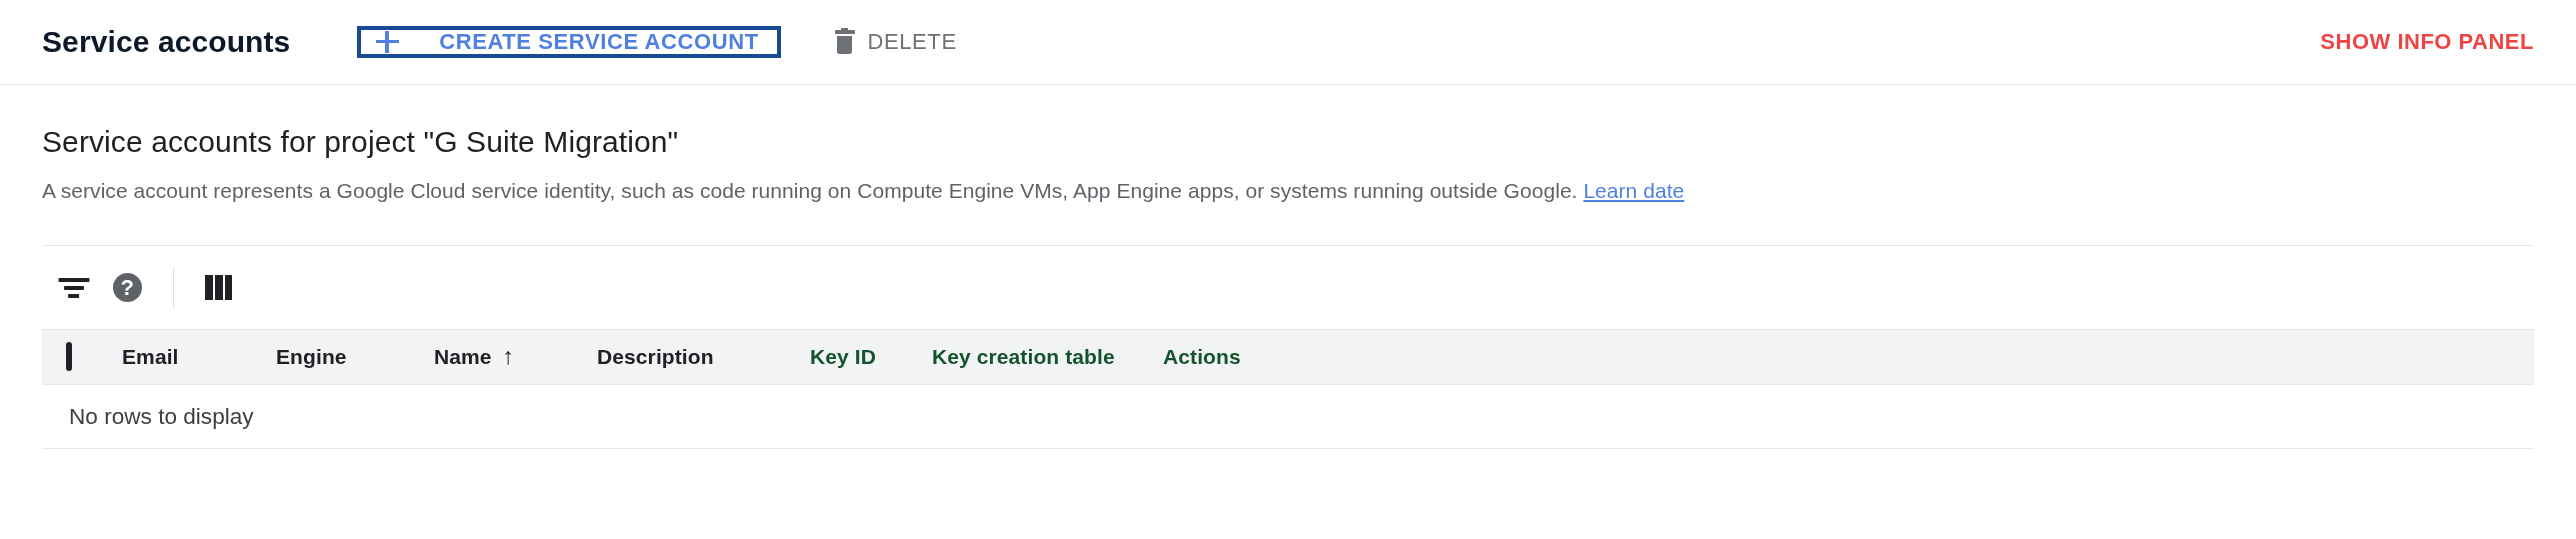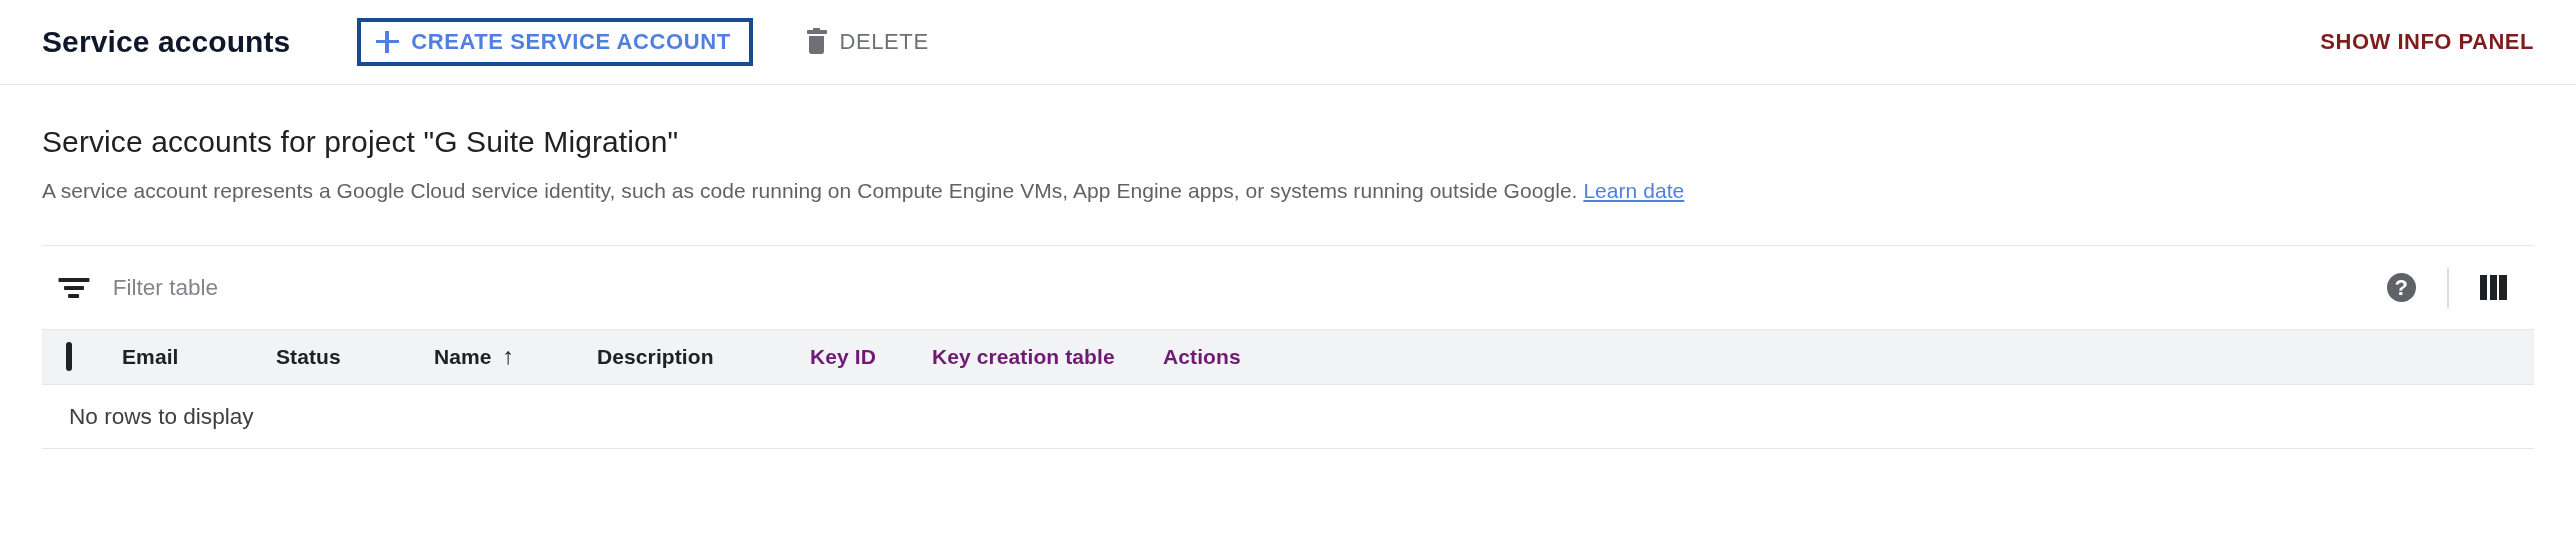--- a/index.html
+++ b/index.html
@@ -41,27 +41,28 @@
     font-weight: 700;
     color: #0f172a;
     letter-spacing: 0.1px;
     white-space: nowrap;
   }
 
   .btn-create {
     margin-left: 67px;
     display: inline-flex;
     align-items: center;
-    height: 48px;
+    height: 32px;
     padding: 0 18px 0 14.5px;
     box-sizing: border-box;
     border: 4.5px solid #174b93;
     background: #fff;
     cursor: pointer;
     white-space: nowrap;
+    gap: 28px;
   }
   .btn-create .plus {
     position: relative;
     width: 22.6px;
     height: 22.6px;
     margin-right: 12.7px;
     flex: none;
   }
   .btn-create .plus::before,
   .btn-create .plus::after {
@@ -130,21 +131,21 @@
 
   .toolbar-spacer { flex: 1 1 auto; }
 
   .btn-info-panel {
     background: transparent;
     border: 0;
     cursor: pointer;
     font-size: 22px;
     font-weight: 600;
     letter-spacing: 0.5px;
-    color: #7f1d1d;
+    color: #ef4444;
     padding: 0;
     white-space: nowrap;
     font-family: "Liberation Sans", sans-serif;
   }
 
   
   .content {
     padding: 0 42px;
     box-sizing: border-box;
   }
@@ -272,21 +273,21 @@
     height: 54px;
     text-align: left;
     font-size: 21px;
     font-weight: 700;
     color: #202124;
     padding: 0;
     letter-spacing: 0.1px;
     white-space: nowrap;
   }
   .tbl th.muted {
-    color: #701a75;
+    color: #14532d;
     font-weight: 700;
   }
   .tbl th .th-inner {
     display: inline-flex;
     align-items: center;
   }
   .sort-arrow {
     margin-left: 11px;
     font-size: 23.5px;
     line-height: 1;
@@ -364,21 +365,20 @@
     </div>
 
     <div class="table-card">
 
       <div class="filter-bar">
         <span class="filter-icon">
           <i></i>
             <i></i>
             <i></i>
         </span>
-        <input class="filter-input" type="text" placeholder="Filter table" style="">
         <span class="help-icon">?</span>
         <span class="icon-divider"></span>
         <span class="columns-icon">
           <span></span>
             <span></span>
             <span></span>
         </span>
       </div>
 
       <table class="tbl">
@@ -387,21 +387,21 @@
             <th class="col-check">
               <span class="checkbox"></span>
             </th>
             <th class="col-email">
               <span class="th-inner">
                 <span>Email</span>
               </span>
             </th>
             <th class="col-status">
               <span class="th-inner">
-                <span>Status</span>
+                <span>Engine</span>
               </span>
             </th>
             <th class="col-name">
               <span class="th-inner">
                 <span>Name</span>
                 <span class="sort-arrow">↑</span>
               </span>
             </th>
             <th class="col-desc">
               <span class="th-inner">

